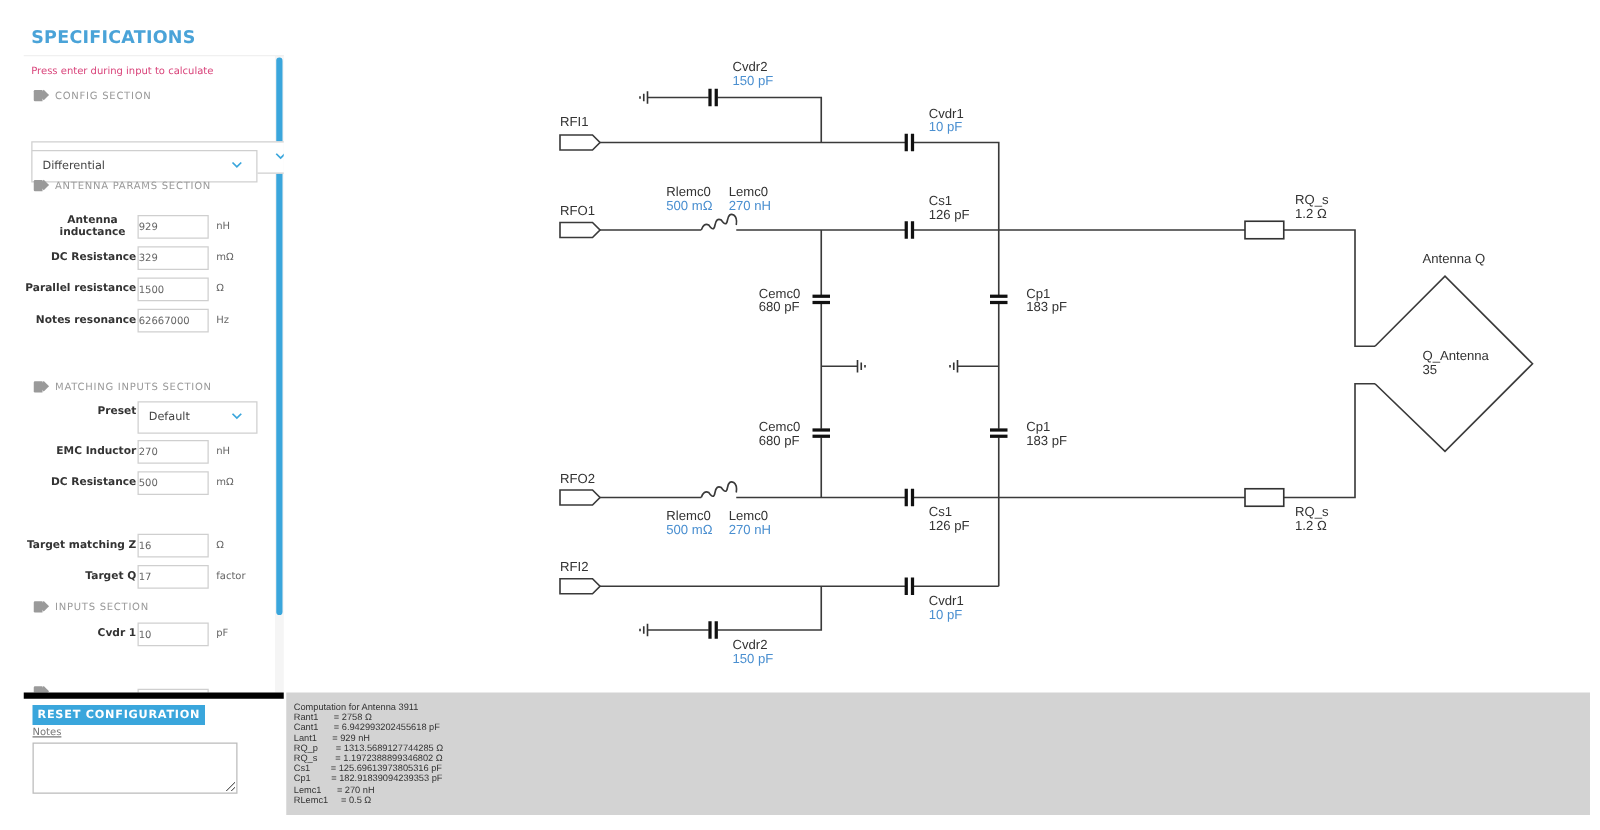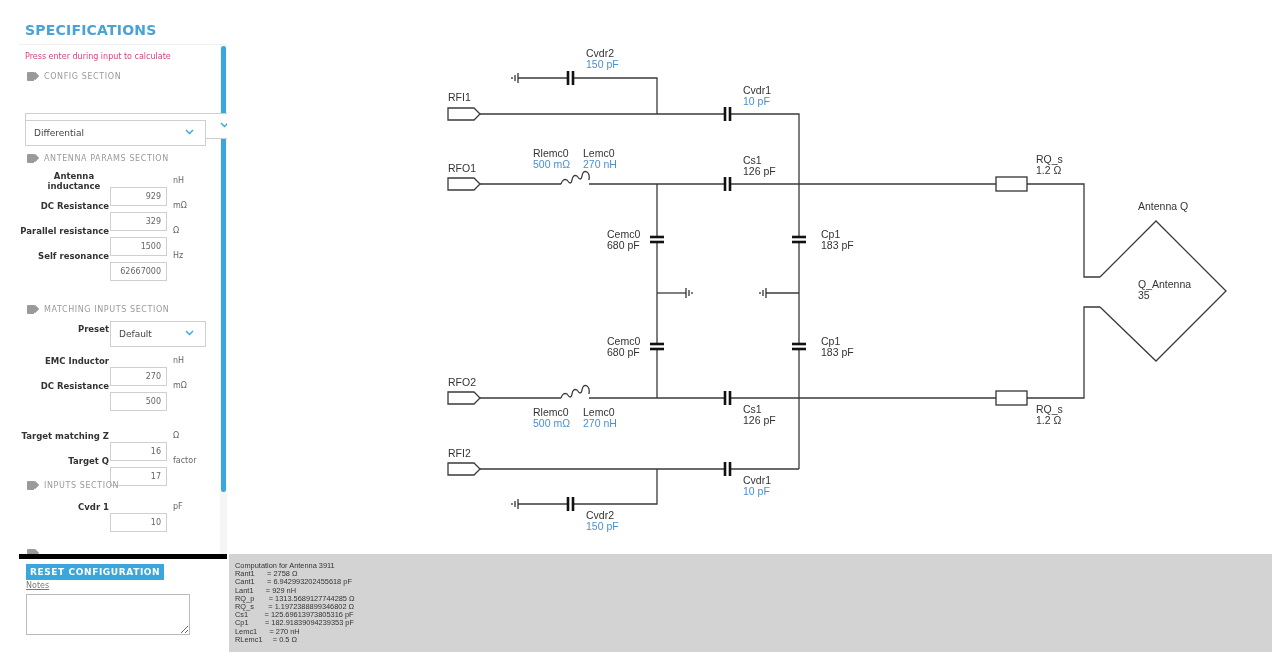--- a/index.html
+++ b/index.html
@@ -19,21 +19,21 @@
   .tag-icon::before { content: ""; position: absolute; left: 0; top: 0; width: 7px; height: 9px; background: #9a9a9a; border-radius: 1px 0 0 1px; }
   .tag-icon::after { content: ""; position: absolute; left: 5px; top: 1px; width: 6px; height: 6px; background: #9a9a9a; transform: rotate(45deg); }
 
   .select { position: absolute; height: 26px; border: 1px solid #cfcfcf; background: #fff; font-size: 9px; color: #444; display: flex; align-items: center; padding-left: 8px; }
   .select .chev { position: absolute; right: 12px; top: 7px; width: 8px; height: 8px; }
   .select .chev svg { display: block; }
 
   .row { position: absolute; left: 0; width: 200px; height: 20px; }
   .row .lbl { position: absolute; right: 110px; top: 5px; font-size: 8.5px; font-weight: bold; color: #333; text-align: center; line-height: 10px; white-space: nowrap; }
   .row .lbl.two { top: 0px; }
-  .row input { position: absolute; left: 91px; top: 16px; width: 57px; height: 19px; border: 1px solid #cfcfcf; font-size: 8px; color: #666; text-align: right; padding-right: 5px; font-family: "DejaVu Sans", sans-serif; background: #fff; }
+  .row input { position: absolute; left: 91px; top: 1px; width: 57px; height: 19px; border: 1px solid #cfcfcf; font-size: 8px; color: #666; text-align: left; padding-right: 5px; font-family: "DejaVu Sans", sans-serif; background: #fff; }
   .row .unit { position: absolute; left: 154px; top: 5px; font-size: 8px; color: #666; }
 
   .radio-group { position: absolute; left: 91px; }
   .radio { display: flex; align-items: center; height: 12px; font-size: 8px; color: #666; }
   .radio .dot { width: 9px; height: 9px; border-radius: 50%; border: 1px solid #999; margin-right: 5px; position: relative; background: #fff; }
   .radio .dot.on { border-color: #3aa6dc; }
   .radio .dot.on::after { content: ""; position: absolute; left: 1.5px; top: 1.5px; width: 4px; height: 4px; border-radius: 50%; background: #3aa6dc; }
 
   
   #bottom-left { position: absolute; left: 19px; top: 554px; width: 208px; height: 100px; background: #fff; border-top: 5px solid #000000; }
@@ -78,41 +78,41 @@
     </div>
     <div class="select" style="left:6px; top:75px; width:181px;">
       <span>Differential</span>
       <span class="chev">
           <svg width="9" height="8">
             <path d="M1 2 L4.5 5.5 L8 2" stroke="#3aa6dc" stroke-width="1.4" fill="none"></path>
           </svg>
         </span>
     </div>
 
-    <div class="section-head" style="top:109px;">
+    <div class="section-head" style="top:99px;">
       <span class="tag-icon"></span>
       <span>ANTENNA PARAMS SECTION</span>
     </div>
     <div class="row" style="top:126px;">
       <span class="lbl two" style="width:70px; white-space:normal;">Antenna inductance</span>
       <input type="text" value="929" style="">
       <span class="unit">nH</span>
     </div>
     <div class="row" style="top:151px;">
       <span class="lbl">DC Resistance</span>
       <input type="text" value="329" style="">
       <span class="unit">mΩ</span>
     </div>
     <div class="row" style="top:176px;">
       <span class="lbl">Parallel resistance</span>
       <input type="text" value="1500" style="">
       <span class="unit">Ω</span>
     </div>
     <div class="row" style="top:201px;">
-      <span class="lbl">Self resonance</span>
+      <span class="lbl">Notes resonance</span>
       <input type="text" value="62667000" style="">
       <span class="unit">Hz</span>
     </div>
 
     <div class="section-head" style="top:260px;">
       <span class="tag-icon"></span>
       <span>MATCHING INPUTS SECTION</span>
     </div>
     <div class="row" style="top:276px; height:28px;">
       <span class="lbl" style="top:3px;">Preset</span>

